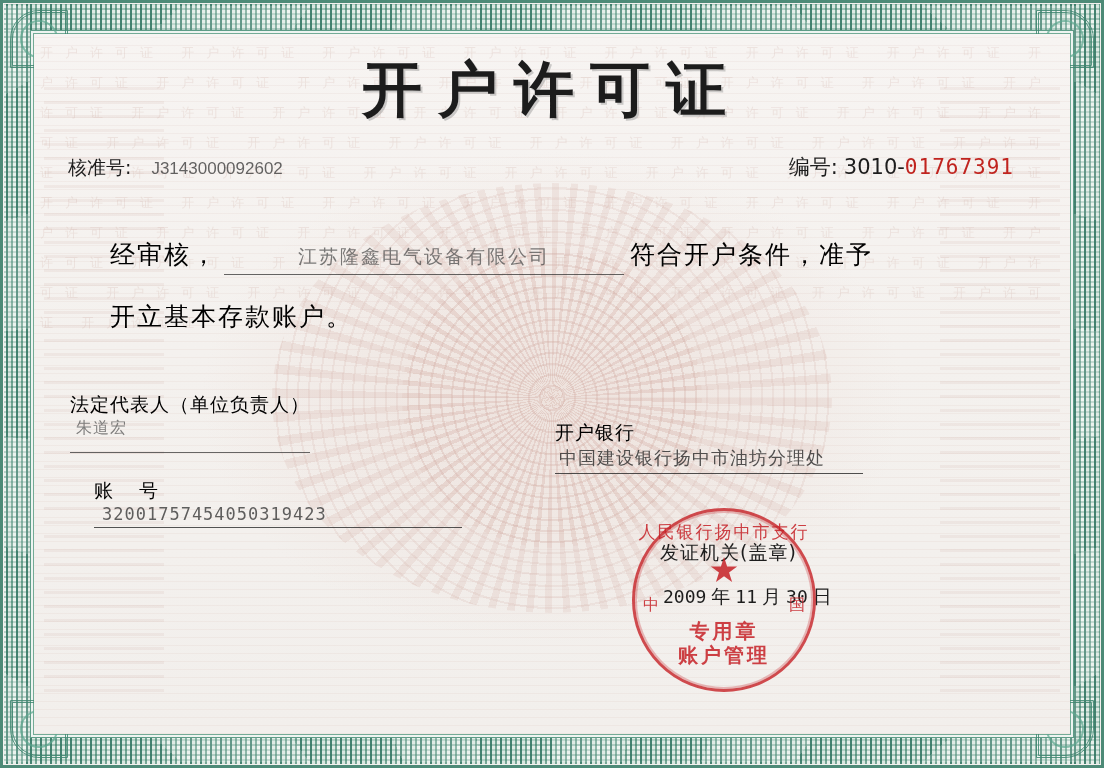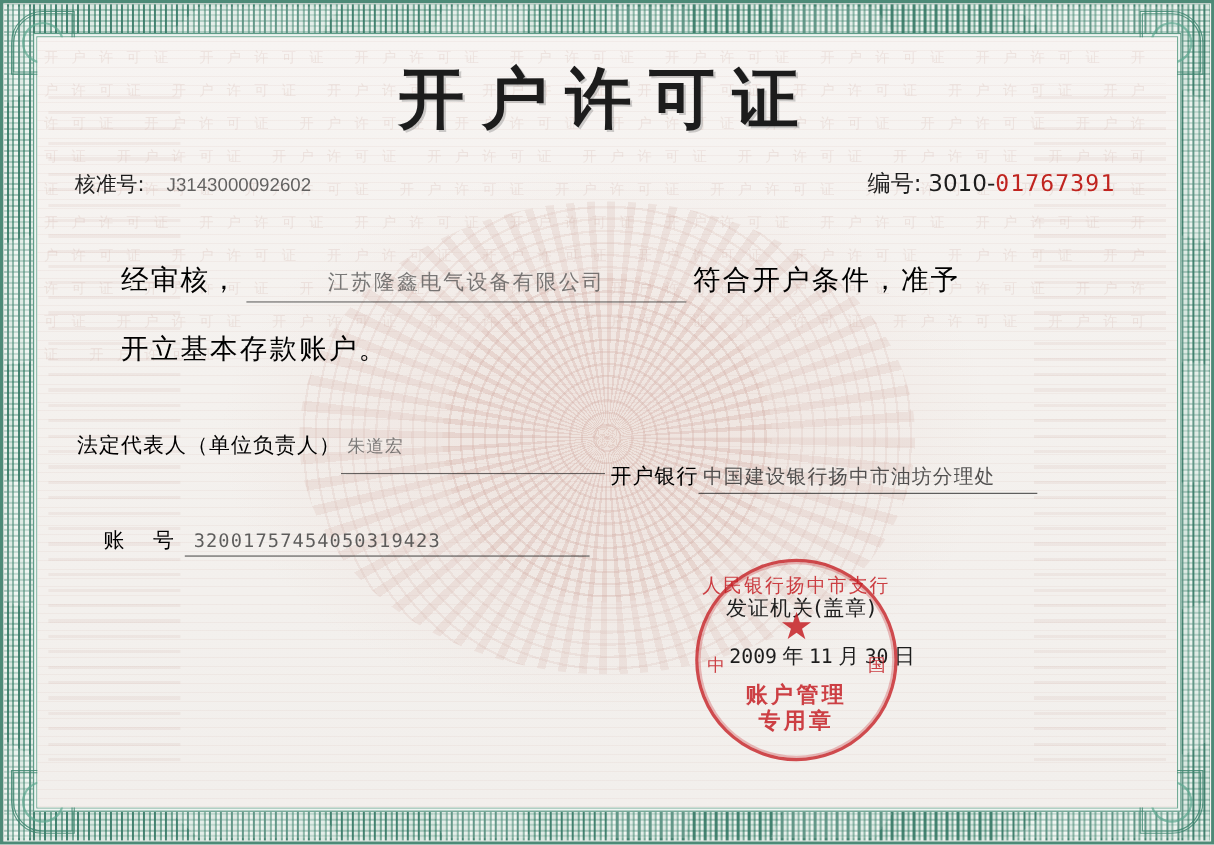--- a/index.html
+++ b/index.html
@@ -225,20 +225,21 @@
     font-family: "DejaVu Sans", "Liberation Sans", sans-serif;
   }
 
   .field-row {
     position: absolute;
     display: flex;
     align-items: baseline;
     font-family: "DejaVu Sans", "Liberation Sans", sans-serif;
     font-size: 19px;
     letter-spacing: 1px;
+    flex-direction: column;
   }
   .rep-row { top: 392px; left: 70px; }
   .rep-row .line {
     width: 228px;
     border-bottom: 1px solid #2b2b2b;
     text-align: left;
     padding: 0 6px 13px 6px;
     font-size: 16px;
     color: #4c4c4c;
     opacity: .7;
@@ -410,19 +411,19 @@
         <span>日</span>
       </div>
     </div>
 
     <div class="seal">
       <div class="seal-arc">人民银行扬中市支行</div>
       <div class="seal-star">★</div>
       <div class="seal-left">中</div>
       <div class="seal-right">国</div>
       <div class="seal-center">
+        <div>专用章</div>
         <div>账户管理</div>
-        <div>专用章</div>
       </div>
     </div>
 
   </div>
 </div>
 
 </body></html>

